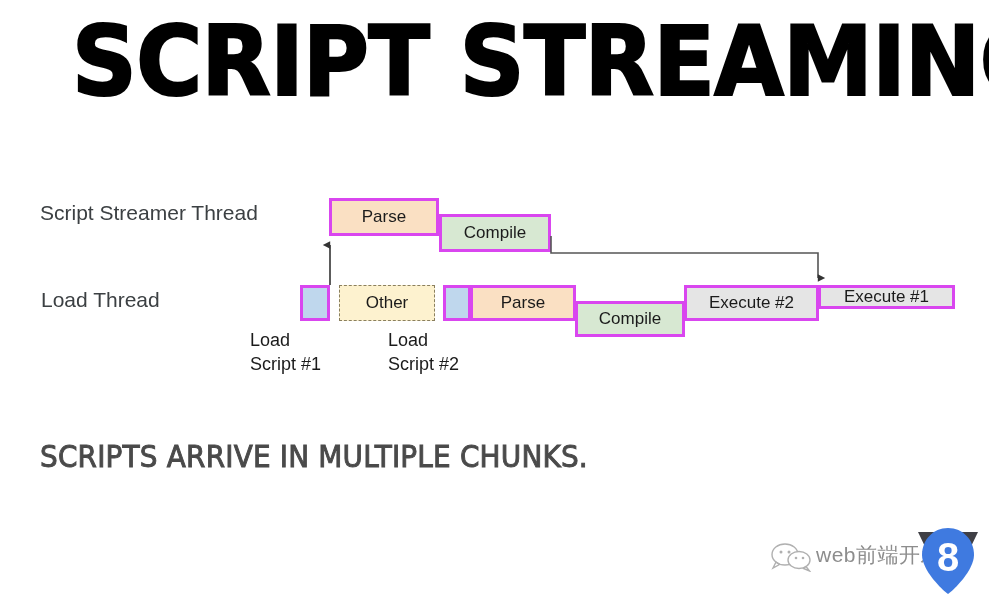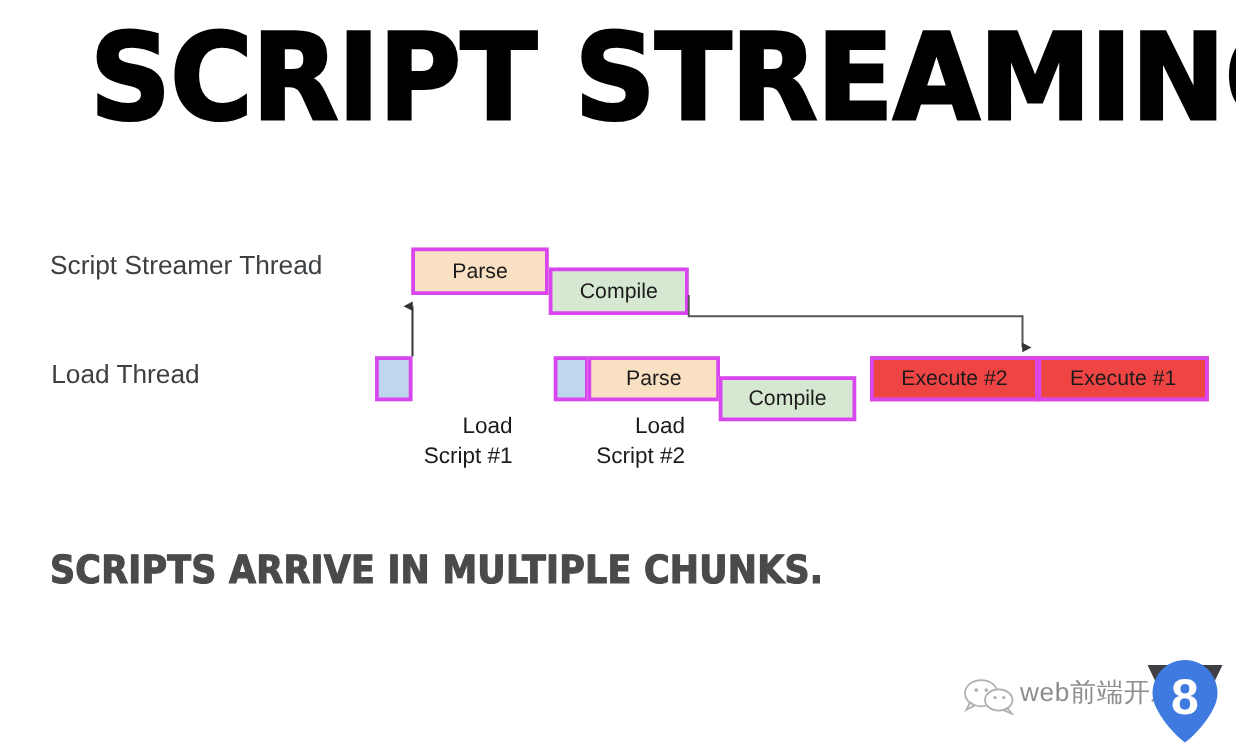--- a/index.html
+++ b/index.html
@@ -57,64 +57,64 @@
     align-items: center;
     justify-content: center;
     border: 3px solid #d946ef;
     color: #1b1b1b;
     font-size: 17px;
     line-height: 18px;
     white-space: nowrap;
   }
   .blk.peach   { background: #fae0c3; }
   .blk.green   { background: #d7e8d2; margin-top: 16px; }
-  .blk.red     { background: #ef4444; margin-left: 12px; }
+  .blk.red     { background: #e5e5e5; }
   .blk.blue    { background: #bfd7ed; }
   .blk.other   {
     background: #fdf2cf;
     border: 1.5px dashed #8a7f5e;
   }
 
   
   .s-parse   { left: 329px; top: 198px; width: 110px; height: 38px; }
   .s-compile { left: 439px; top: 198px; width: 112px; height: 38px; }
 
   
   .m-load1   { left: 300px; top: 285px; width: 30px;  height: 36px; }
   .m-other   { left: 339px; top: 285px; width: 96px;  height: 36px; }
   .m-load2   { left: 443px; top: 285px; width: 28px;  height: 36px; }
   .m-parse   { left: 470px; top: 285px; width: 106px; height: 36px; }
   .m-compile { left: 575px; top: 285px; width: 110px; height: 36px; }
   .m-exec2   { left: 684px; top: 285px; width: 135px; height: 36px; }
-  .m-exec1   { left: 818px; top: 285px; width: 137px; height: 36px; }
+  .m-exec1   { left: 818px; top: 285px; width: 137px; height: 24px; }
 
   
   .load-cap {
     position: absolute;
-    text-align: right;
+    text-align: left;
     color: #1b1b1b;
     font-size: 18px;
     line-height: 24px;
     white-space: pre-line;
   }
   .load-cap.one { left: 250px; top: 328px; width: 160px; }
   .load-cap.two { left: 388px; top: 328px; width: 160px; }
 
   
   .arrows { position: absolute; left: 0; top: 0; width: 989px; height: 597px; pointer-events: none; }
 
   
   .caption {
     position: absolute;
     left: 40px;
     top: 437px;
     width: 850px;
     color: #4a4a4a;
     font-family: "Liberation Sans Narrow", "DejaVu Sans Condensed", "Liberation Sans", sans-serif;
-    font-weight: 700;
+    font-weight: 400;
     font-size: 31px;
     line-height: 38px;
     letter-spacing: 0.2px;
     white-space: nowrap;
     transform: scaleX(1.0);
     transform-origin: left top;
     -webkit-text-stroke: 0.9px #4a4a4a;
   }
   .caption-line { display: block; }
 
@@ -151,20 +151,21 @@
     <div class="row-label streamer">Script Streamer Thread</div>
 
     <div class="row-label main">Load Thread</div>
 
     <div class="blk peach s-parse">Parse</div>
 
     <div class="blk green s-compile">Compile</div>
 
     <div class="blk blue m-load1"></div>
 
+    <div class="blk other m-other">Other</div>
 
     <div class="blk blue m-load2"></div>
 
     <div class="blk peach m-parse">Parse</div>
 
     <div class="blk green m-compile">Compile</div>
 
     <div class="blk red m-exec2">Execute #2</div>
 
     <div class="blk red m-exec1">Execute #1</div>

